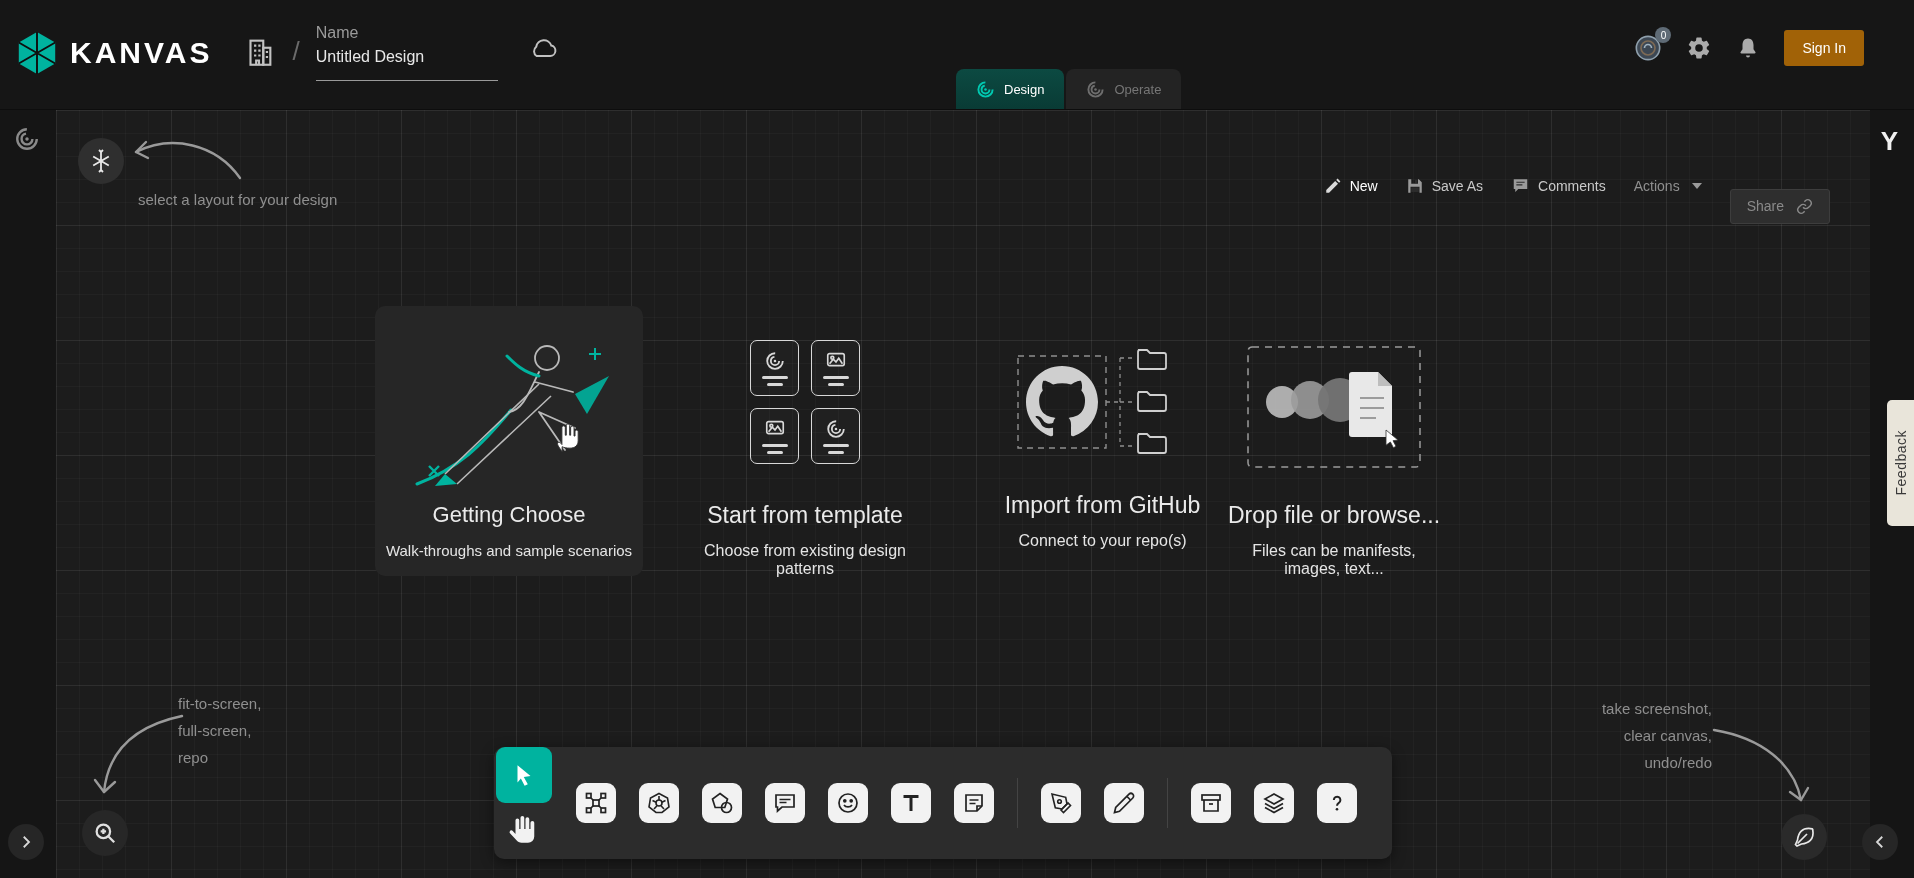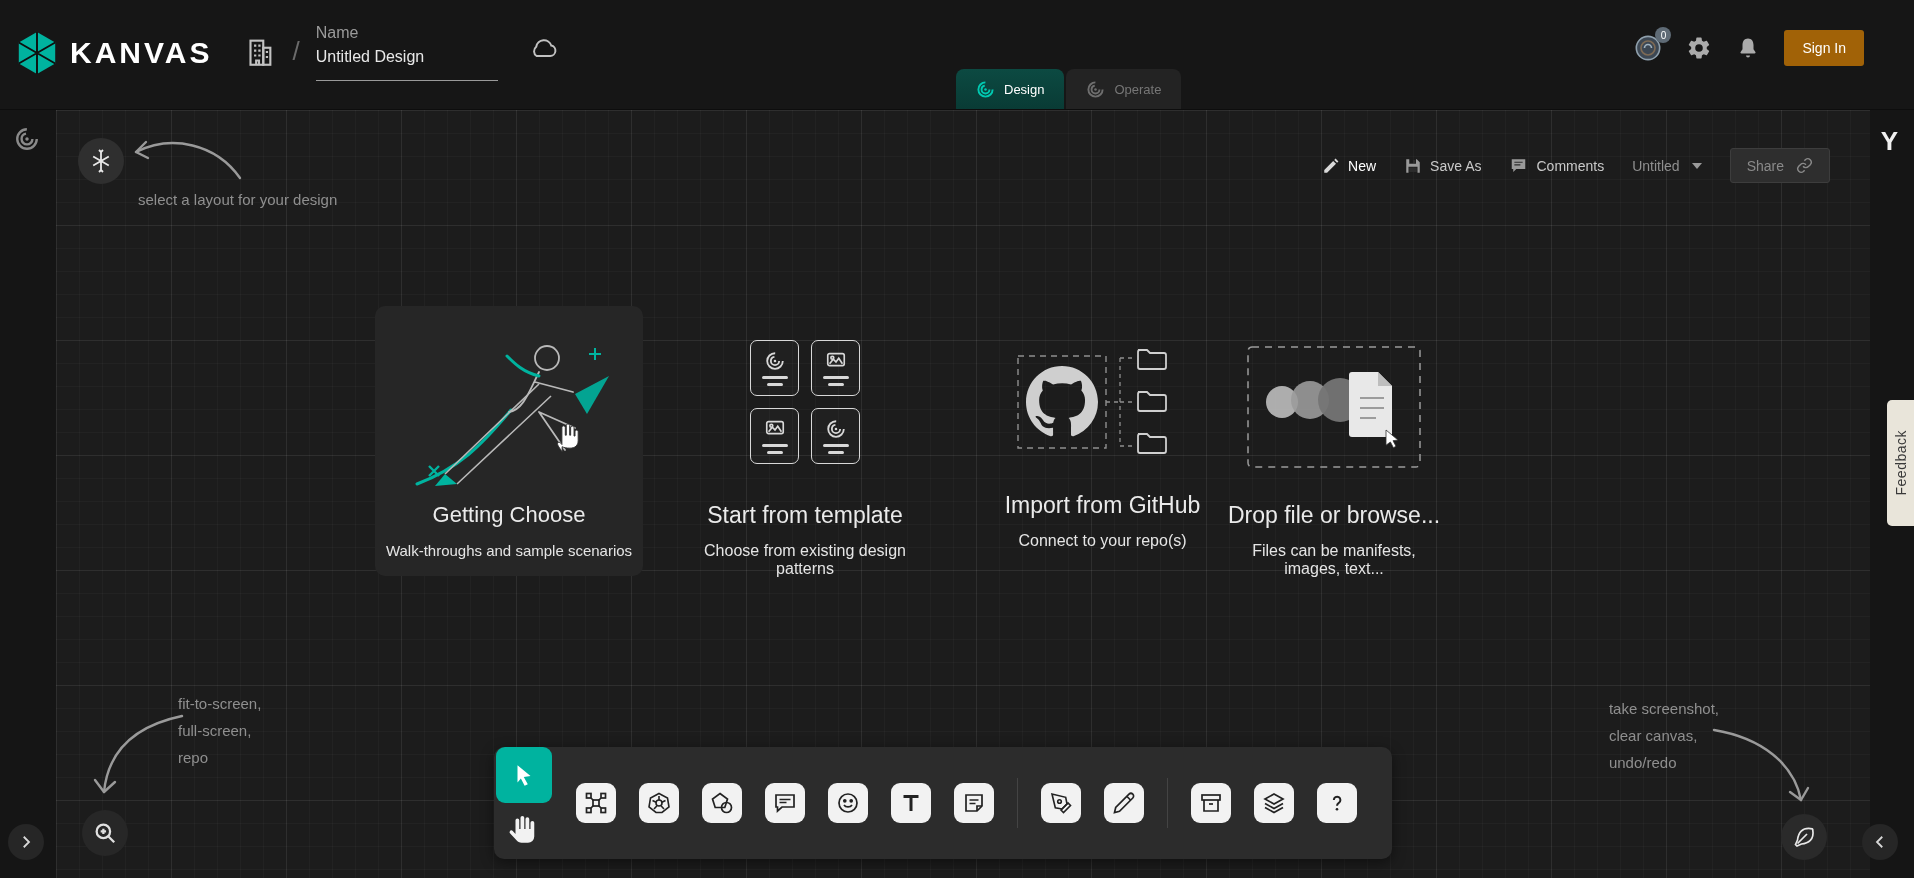--- a/index.html
+++ b/index.html
@@ -47,21 +47,21 @@
 
   .round-btn { border-radius:50%; background:#2b2b2b; display:flex; align-items:center; justify-content:center; cursor:pointer; }
   .hint-text { color:#8f8f8f; font-size:15px; line-height:27px; }
   .hint-arrow path { stroke:#9a9a9a; stroke-width:2.4; fill:none; stroke-linecap:round; }
 
   
   .canvas-toolbar { position:absolute; top:38px; right:84px; display:flex; align-items:center; gap:28px; }
   .ct-item { display:flex; align-items:center; gap:8px; color:#cscsc; color:#c9c9c9; font-size:14px; cursor:pointer; }
   .ct-item .lbl { color:#c9c9c9; }
   .caret { width:0; height:0; border-left:5px solid transparent; border-right:5px solid transparent; border-top:6px solid #9a9a9a; margin-left:4px; }
-  .share-btn { display:flex; align-items:center; gap:12px; background:#2e2e2e; border:1px solid #3d3d3d; border-radius:3px; color:#8a8a8a; font-size:14px; padding:8px 16px; cursor:pointer; }
+  .share-btn { display:flex; gap:12px; background:#2e2e2e; border:1px solid #3d3d3d; border-radius:3px; color:#8a8a8a; font-size:14px; padding:8px 16px; cursor:pointer;margin-top:41px; }
 
   
   .card { position:absolute; display:flex; flex-direction:column; align-items:center; cursor:pointer; }
   .card-title { font-size:23px; color:#eaeaea; text-align:center; }
   .card-sub { font-size:16px; color:#e5e5e5; text-align:center; margin-top:13px; }
   .card-gs { left:375px; top:196px; width:268px; height:270px; background:#262626; border-radius:10px; padding-top:12px; }
   .card-gs .card-title { margin-top:8px; }
   .mini-grid { display:grid; grid-template-columns:49px 49px; grid-template-rows:56px 56px; gap:12px; }
   .mini { border:1.5px solid #d8d8d8; border-radius:7px; display:flex; flex-direction:column; align-items:center; justify-content:center; gap:4px; background:rgba(255,255,255,0.02); }
   .mini .l1 { width:26px; height:3px; background:#d8d8d8; border-radius:2px; }
@@ -204,21 +204,21 @@
       <span class="lbl">Save As</span>
     </div>
     <div class="ct-item">
       <svg width="19" height="18" viewBox="0 0 24 24" fill="#9a9a9a">
         <path d="M3 3h18v13H9l-4 4v-4H3V3z"></path>
         <path d="M6.5 7h11M6.5 10.5h8" stroke="#2c2c2c" stroke-width="1.6"></path>
       </svg>
       <span class="lbl">Comments</span>
     </div>
     <div class="ct-item">
-      <span class="lbl" style="color:#8f8f8f;">Untitled</span>
+      <span class="lbl" style="color:#8f8f8f;">Actions</span>
       <span class="caret"></span>
     </div>
     <div class="share-btn">
       <span>Share</span>
       <svg width="17" height="17" viewBox="0 0 24 24" fill="none" stroke="#8a8a8a" stroke-width="2">
         <path d="M10 13a5 5 0 0 0 7.5.5l3-3a5 5 0 0 0-7-7l-1.7 1.7"></path>
         <path d="M14 11a5 5 0 0 0-7.5-.5l-3 3a5 5 0 0 0 7 7l1.7-1.7"></path>
       </svg>
     </div>
   </div>
@@ -339,21 +339,21 @@
   </svg>
 
   <div class="round-btn abs" style="left:82px; top:700px; width:46px; height:46px; background:#272727;">
     <svg width="26" height="26" viewBox="0 0 24 24" fill="none" stroke="#e0e0e0" stroke-width="2.1">
       <circle cx="10.5" cy="10.5" r="6.2"></circle>
       <path d="M15.2 15.2 L20.5 20.5"></path>
       <path d="M8 10.5h5M10.5 8v5"></path>
     </svg>
   </div>
 
-  <div class="abs hint-text" style="right:195px; top:585px; text-align:left;">
+  <div class="abs hint-text" style="right:202px; top:585px; text-align:right;">
     <div>take screenshot,</div>
     <div>clear canvas,</div>
     <div>undo/redo</div>
   </div>
   <svg class="abs hint-arrow" style="left:1708px; top:612px;" width="102" height="88" viewBox="0 0 102 88">
     <path d="M6 8 C54 16 86 42 93 78"></path>
     <path d="M93 78 L82 70 M93 78 L100 66"></path>
   </svg>
 
   <div class="round-btn abs" style="left:1781px; top:704px; width:46px; height:46px; background:#2a2a2a;">

